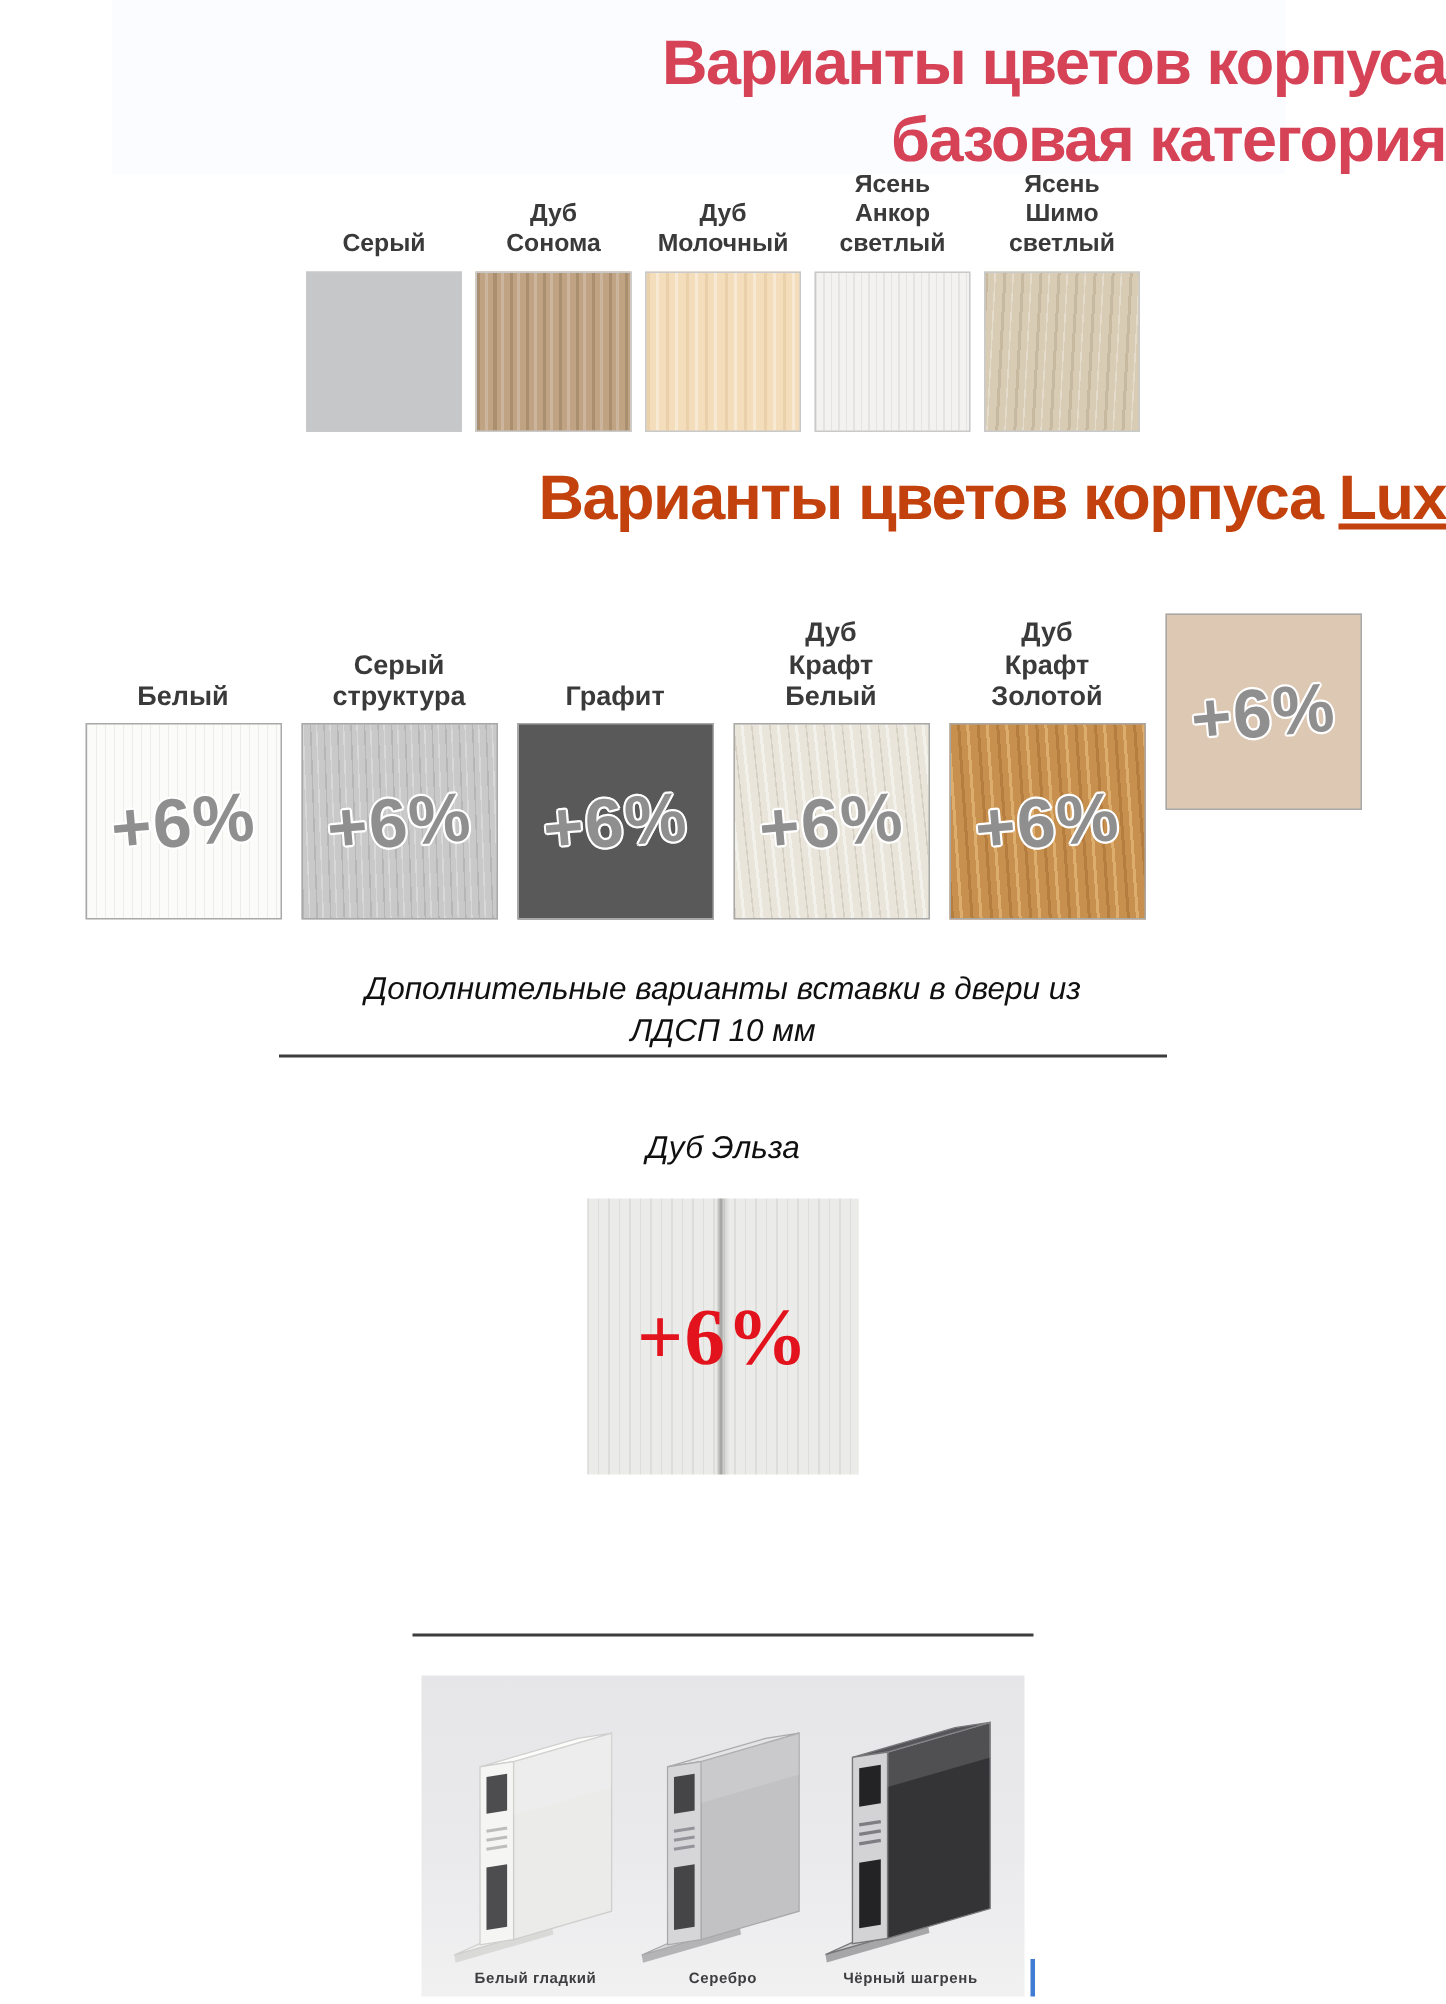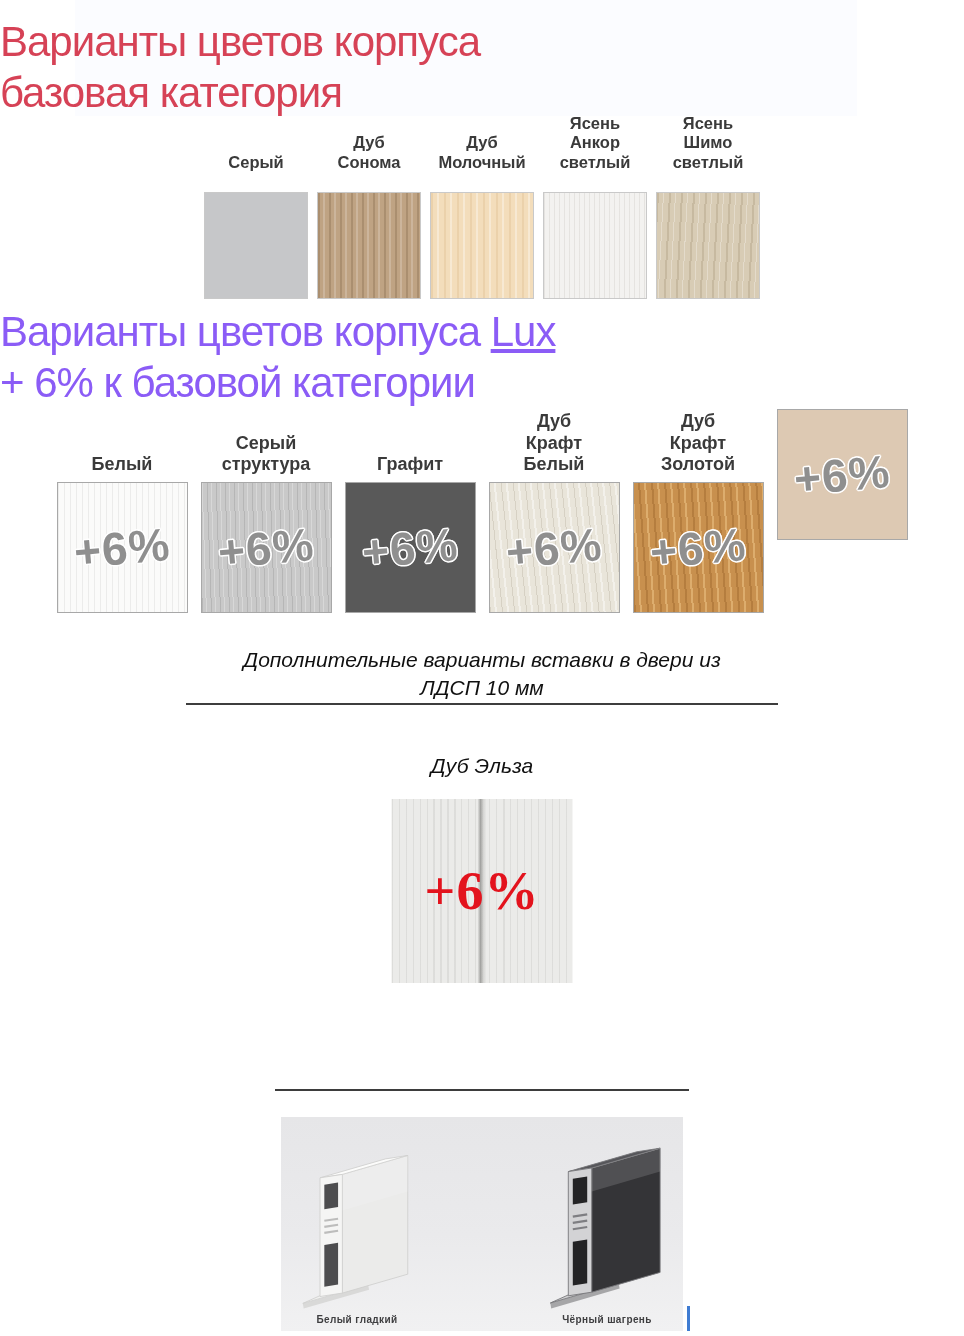--- a/index.html
+++ b/index.html
@@ -5,38 +5,38 @@
   html,body { margin:0; padding:0; background:#ffffff; }
   .page {
     position:relative; width:964px; height:1336px; margin:0 auto;
     background:#ffffff; font-family:"Liberation Sans", sans-serif;
     overflow:hidden;
   }
   .bg-tint { position:absolute; left:75px; top:0; width:782px; height:116px; background:#fbfcff; }
 
   
   .big-title {
-    position:absolute; left:0; width:100%; text-align:left;
-    font-weight:400; font-size:42px; line-height:1.22; letter-spacing:-1px;
+    position:absolute; left:0; width:100%; text-align:right;
+    font-weight:700; font-size:42px; line-height:1.22; letter-spacing:-1px;
   }
   .title-base { top:16px; }
   .title-lux  { top:306px; }
   .big-title .u { text-decoration:underline; }
 
   
   .srow { position:absolute; left:0; width:100%; display:flex; justify-content:center; }
   .row-base { top:118px; gap:9px; }
   .row-lux  { top:409px; gap:13px; }
   .cell { display:flex; flex-direction:column; align-items:center; }
   .slabel {
     display:flex; align-items:flex-end; justify-content:center; text-align:center;
     white-space:pre-line; color:#3a3a3a; font-weight:700; line-height:1.18;
   }
   .row-base .cell { width:104px; }
-  .row-base .slabel { height:54px; font-size:16.5px; padding-bottom:20px; }
+  .row-base .slabel { height:54px; font-size:16.5px; padding-bottom:9px; }
   .row-base .square { width:104px; height:107px; border:1px solid #c9c9c9; }
   .row-lux .cell { width:131px; }
   .row-lux .slabel { height:66px; font-size:18px; padding-bottom:7px; }
   .row-lux .square { width:131px; height:131px; border:1px solid #a8a8a8; }
   .square { box-sizing:border-box; display:flex; align-items:center; justify-content:center; }
   .plus {
     font-size:46px; font-weight:700; letter-spacing:1px; transform:rotate(-5deg);
     text-shadow:-1.5px 0 #fff, 1.5px 0 #fff, 0 -1.5px #fff, 0 1.5px #fff,
                 -1px -1px #fff, 1px 1px #fff, -1px 1px #fff, 1px -1px #fff;
   }
@@ -151,23 +151,22 @@
   <div class="cell">
     <div class="slabel">Ясень
 Шимо
 светлый</div>
     <div class="square tex-shimo" style="background-color: rgb(216, 204, 181);">
       
     </div>
   </div>
 </section>
 
-  <header class="big-title title-lux accent" style="color: #8b5cf6;">
+  <header class="big-title title-lux accent" style="color: #c2410c;">
     <div><span>Варианты цветов корпуса </span><span class="u">Lux</span></div>
-    <div>+ 6% к базовой категории</div>
   </header>
 
   <section class="srow row-lux" id="lux-row">
   <div class="cell">
     <div class="slabel">Белый</div>
     <div class="square tex-white" style="background-color: rgb(251, 251, 250);">
       <span class="plus" style="color: rgb(143, 143, 143);">+6%</span>
     </div>
   </div>
 
@@ -234,20 +233,36 @@
         <polygon class="f-hole" points="27,52 43,49.5 43,78 27,80.5"></polygon>
         <polygon class="f-hole" points="27,122 43,119.5 43,168 27,170.5"></polygon>
         <line class="f-slot" x1="27" y1="94" x2="43" y2="91.5"></line>
         <line class="f-slot" x1="27" y1="101" x2="43" y2="98.5"></line>
         <line class="f-slot" x1="27" y1="108" x2="43" y2="105.5"></line>
         <polygon class="f-sheen" points="48,40 124,18 124,60 48,82"></polygon>
       </svg>
       <figcaption class="plabel">Белый гладкий</figcaption>
     </div>
 
+    <div class="pcol">
+      <svg viewBox="0 0 130 200" class="p-silver">
+        <polygon class="f-fledge" points="2,190 78,168 79,174 3,196"></polygon>
+        <polygon class="f-flange" points="2,190 22,181 98,159 78,168"></polygon>
+        <polygon class="f-side" points="48,40 124,18 124,156 48,178"></polygon>
+        <polygon class="f-top" points="22,44 48,40 124,18 98,22"></polygon>
+        <polygon class="f-near" points="22,44 48,40 48,178 22,182"></polygon>
+        <polygon class="f-hole" points="27,52 43,49.5 43,78 27,80.5"></polygon>
+        <polygon class="f-hole" points="27,122 43,119.5 43,168 27,170.5"></polygon>
+        <line class="f-slot" x1="27" y1="94" x2="43" y2="91.5"></line>
+        <line class="f-slot" x1="27" y1="101" x2="43" y2="98.5"></line>
+        <line class="f-slot" x1="27" y1="108" x2="43" y2="105.5"></line>
+        <polygon class="f-sheen" points="48,40 124,18 124,50 48,72"></polygon>
+      </svg>
+      <figcaption class="plabel">Серебро</figcaption>
+    </div>
 
     <div class="pcol big">
       <svg viewBox="0 0 130 200" class="p-black">
         <polygon class="f-fledge" points="2,190 78,168 79,174 3,196"></polygon>
         <polygon class="f-flange" points="2,190 22,181 98,159 78,168"></polygon>
         <polygon class="f-side" points="48,40 124,18 124,156 48,178"></polygon>
         <polygon class="f-top" points="22,44 48,40 124,18 98,22"></polygon>
         <polygon class="f-near" points="22,44 48,40 48,178 22,182"></polygon>
         <polygon class="f-hole" points="27,52 43,49.5 43,78 27,80.5"></polygon>
         <polygon class="f-hole" points="27,122 43,119.5 43,168 27,170.5"></polygon>

